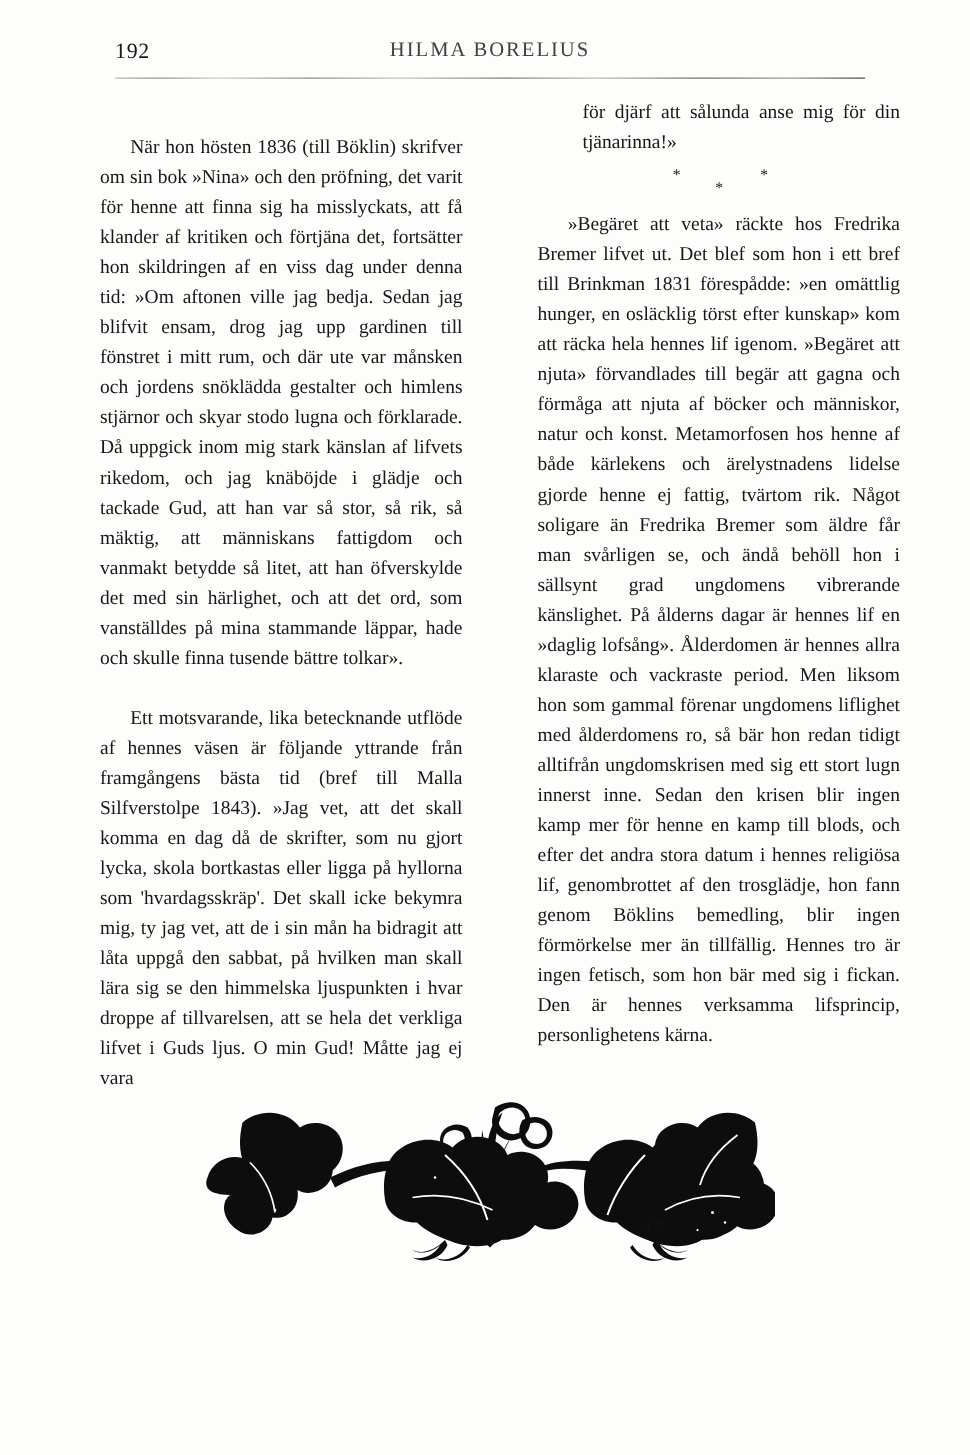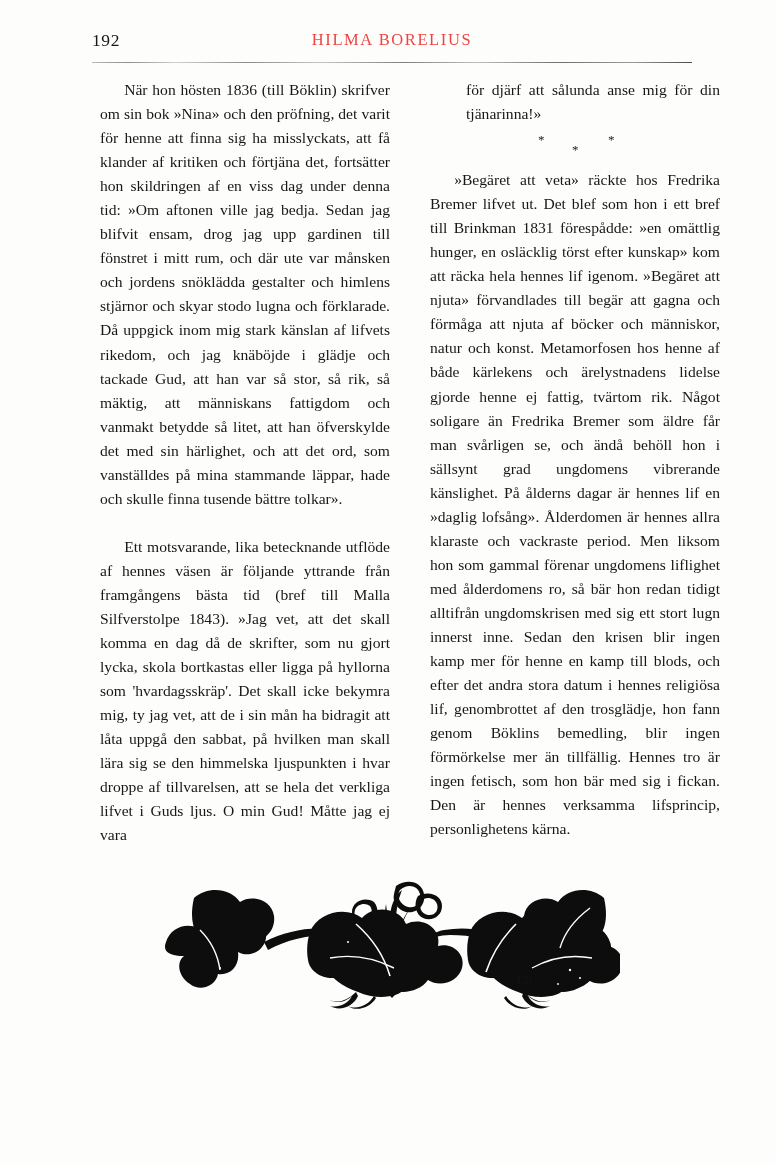--- a/index.html
+++ b/index.html
@@ -40,21 +40,21 @@
     color: #181818;
   }
   .runtitle {
     position: absolute;
     left: 0;
     top: 0;
     width: 600px;
     text-align: center;
     font-size: 16.5px;
     letter-spacing: 1.6px;
-    color: #ef4444;
+    color: #404040;
   }
   .rule {
     position: absolute;
     left: 92px;
     top: 62px;
     width: 600px;
     height: 1px;
     background: linear-gradient(to right,
        #b9b9b9 0%, #8e8e8e 6%, #cfcfcf 14%, #8a8a8a 26%,
        #c5c5c5 38%, #7e7e7e 52%, #bdbdbd 64%, #6f6f6f 78%,
@@ -66,21 +66,21 @@
     top: 78px;
     width: 290px;
     font-size: 15.6px;
     line-height: 24.05px;
     text-align: justify;
     text-justify: inter-word;
     color: #171717;
     -webkit-hyphens: none;
     hyphens: none;
   }
-  .col-left  { left: 100px; }
+  .col-left  { left: 80px; margin-top: 28px; }
   .col-right { left: 430px; }
   .col p {
     margin: 0;
     text-indent: 1.55em;
   }
   .col p.noindent { text-indent: 0; margin-left: 36px; }
   .gap { height: 24px; }
   
   .asterism {
     position: relative;

